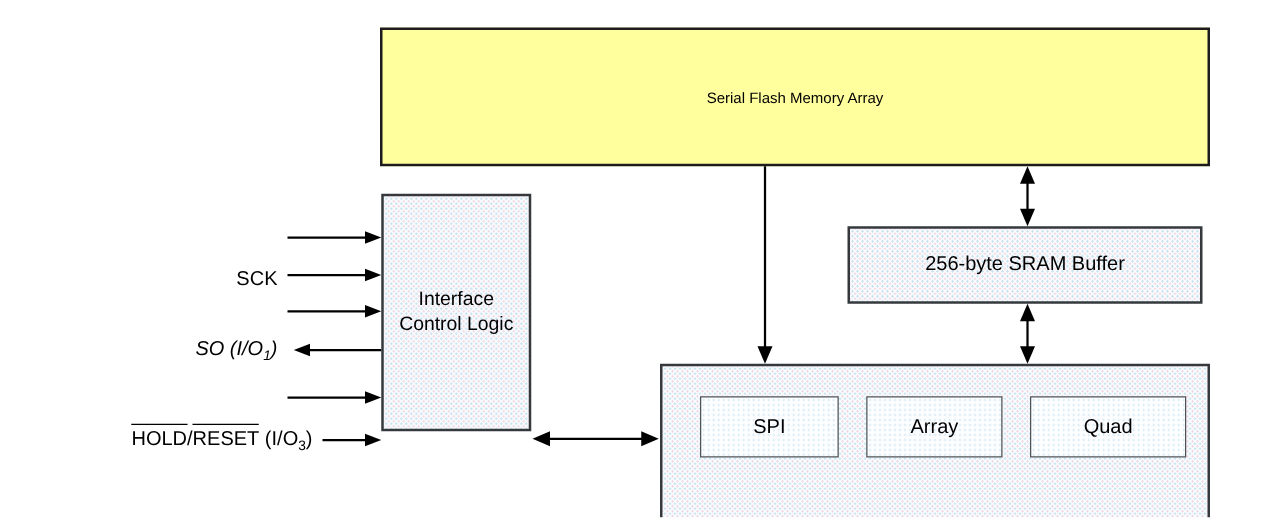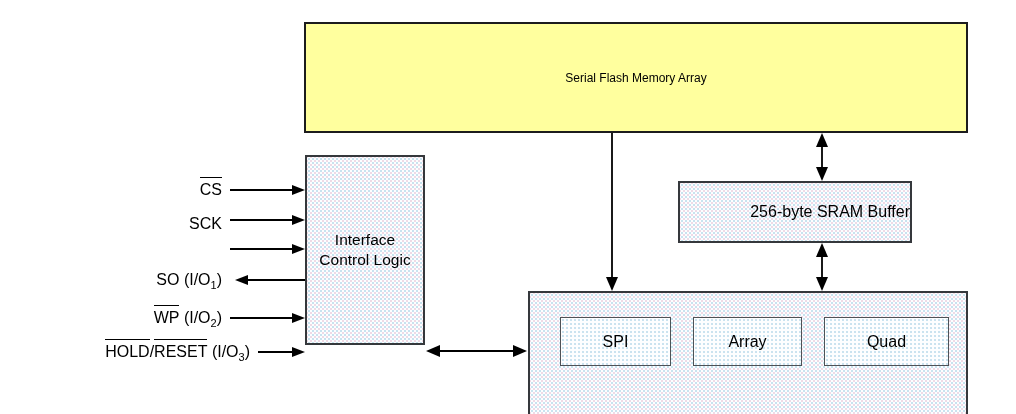--- a/index.html
+++ b/index.html
@@ -19,21 +19,21 @@
   .dotted{
     background-color:#fcfeff;
     background-image:
       radial-gradient(var(--block-dot) 0.9px, transparent 1.1px),
       radial-gradient(var(--block-dot2) 0.8px, transparent 1.0px);
     background-size:4px 4px,4px 4px;
     background-position:0 0,2px 2px;
   }
   #memory-array{left:304px;top:22px;width:664px;height:111px;background:var(--memory-fill);border:2px solid #1c1c1e;}
   #memory-array .lbl{font-size:12px;}
-  #sram-buffer{left:678px;top:181px;width:234px;height:62px;border:2px solid var(--border-dark);justify-content:flex-end;}
+  #sram-buffer{left:678px;top:181px;width:284px;height:62px;border:2px solid var(--border-dark);}
   #sram-buffer .lbl{font-size:16px;}
   #interface-logic{left:305px;top:155px;width:120px;height:190px;border:2px solid var(--border-dark);}
   #interface-logic .lbl{font-size:15.5px;text-align:center;width:96px;line-height:1.3;}
   #modes-box{left:528px;top:291px;width:440px;height:137px;border:2px solid var(--border-dark);}
   .mode{position:absolute;top:24px;height:47px;background:#fdfeff;border:1.5px solid #4e5256;
         display:flex;align-items:center;justify-content:center;font-size:16px;
         background-image:radial-gradient(var(--block-dot) 0.7px, transparent 0.9px);background-size:4px 4px;}
   #mode-spi{left:30px;width:109px;}
   #mode-dual{left:163px;width:107px;}
   #mode-quad{left:294px;width:123px;}
@@ -66,24 +66,22 @@
       <span>SPI</span>
     </div>
     <div class="mode" id="mode-dual">
       <span>Array</span>
     </div>
     <div class="mode" id="mode-quad">
       <span>Quad</span>
     </div>
   </div>
 
-  <div class="sig-row sig-std" style="top:177px;"><span class="ol">CS</span></div>
   <div class="sig-row sig-std" style="top:211px;"><span>SCK</span></div>
-  <div class="sig-row sig-std" style="top:267px;"><span>SO (I/O</span><sub>1</sub><span>)</span></div>
-  <div class="sig-row sig-std" style="top:305px;"><span class="ol">WP</span><span> (I/O</span><sub>2</sub><span>)</span></div>
+  <div class="sig-row sig-std" style="top:267px;font-style:italic;"><span>SO (I/O</span><sub>1</sub><span>)</span></div>
   <div class="sig-row sig-wide" style="top:339px;text-align:right;"><span class="ol">HOLD</span><span>/</span><span class="ol">RESET</span><span> (I/O</span><sub>3</sub><span>)</span></div>
 
   <svg id="connectors" width="1016" height="414" viewBox="0 0 1016 414">
     <g stroke="#000" stroke-width="1.8" fill="#000">
 
       <g>
         <line x1="230" y1="190" x2="293" y2="190"></line>
           <polygon points="305,190 292,185 292,195" stroke="none"></polygon>
       </g>
 

